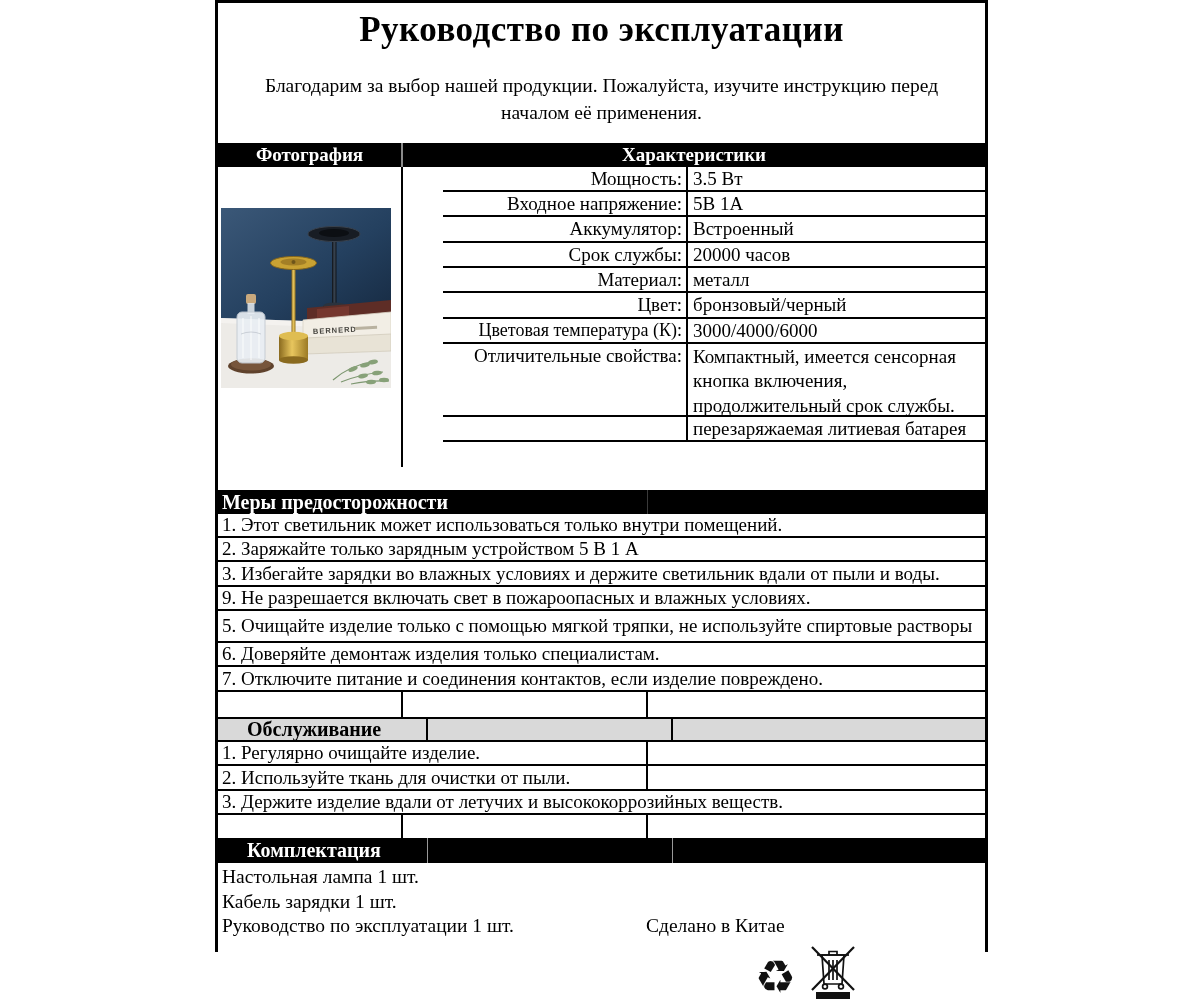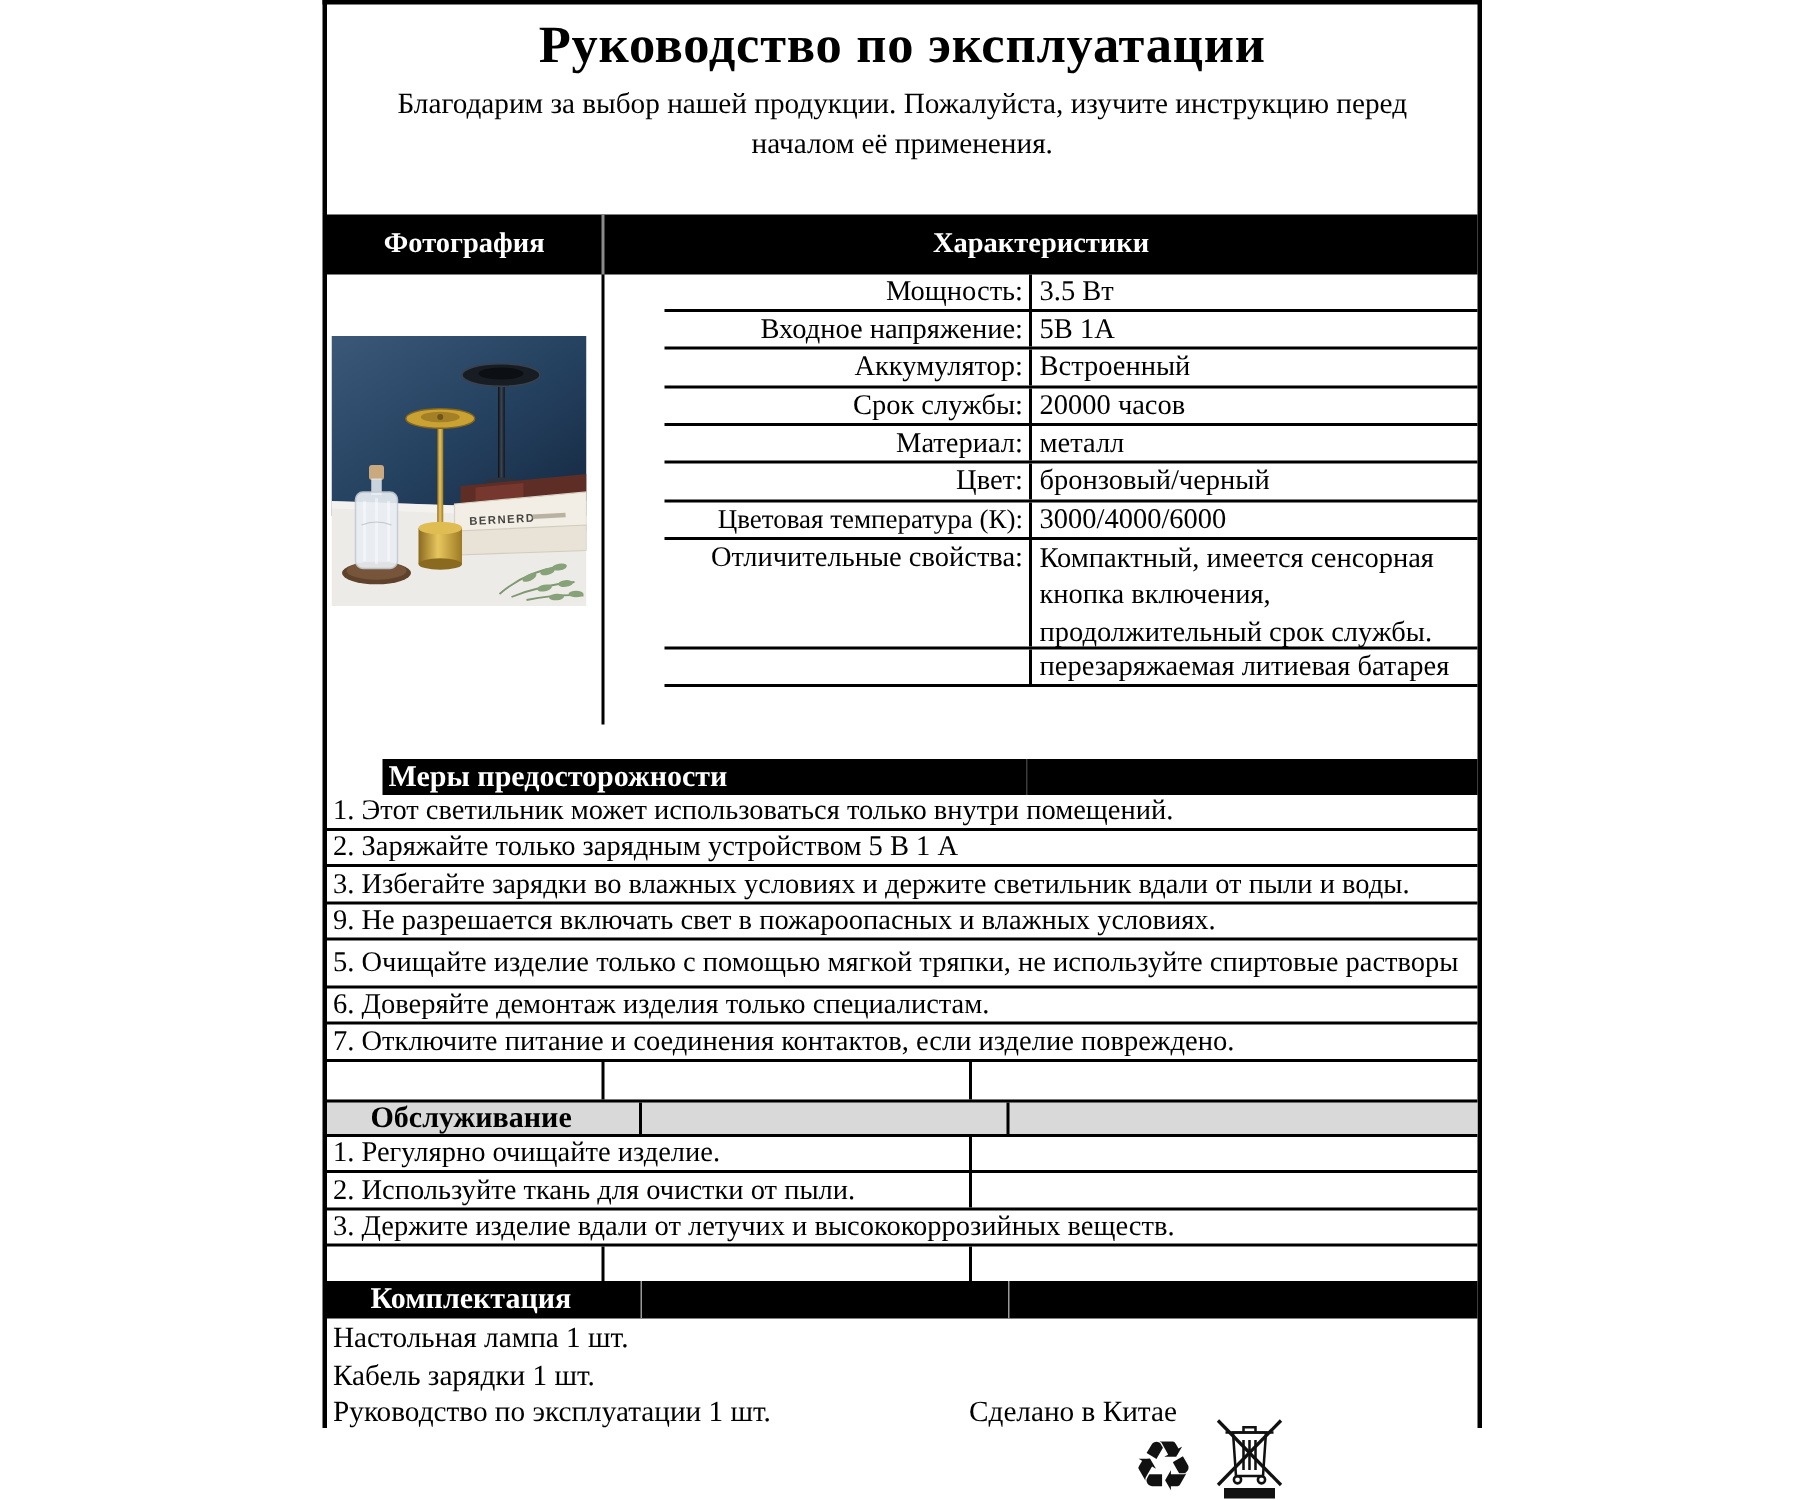--- a/index.html
+++ b/index.html
@@ -9,44 +9,44 @@
   .page {
     position: absolute; left: 215px; top: 0;
     width: 773px; height: 952px;
     border-left: 3px solid #000; border-right: 3px solid #000; border-top: 3px solid #000;
     background: #fff;
   }
 
   
   .title-block { height: 140px; text-align: center; }
   .doc-title { font-size: 35px; font-weight: 700; padding-top: 7px; letter-spacing: 0.5px; }
-  .doc-intro { font-size: 19.5px; line-height: 27px; max-width: 742px; margin: 6px auto 0 auto; }
+  .doc-intro { font-size: 19.5px; line-height: 27px; max-width: 742px; margin: 22px auto 0 auto; }
 
   
   .bar { display: flex; align-items: center; background: #000; color: #fff; font-weight: 700; }
-  .spec-header { height: 40px; font-size: 19px; }
+  .spec-header { height: 24px; font-size: 19px; }
   .spec-header .h-photo { width: 185px; text-align: center; border-right: 2px solid #8a8a8a; height: 100%; display:flex; align-items:center; justify-content:center; }
   .spec-header .h-chars { flex: 1; text-align: center; height: 100%; display:flex; align-items:center; justify-content:center; }
 
   .spec-body { display: flex; height: 300px; }
   .photo-cell { width: 185px; border-right: 2px solid #000; height: 300px; }
   .photo-scene { margin: 41px 0 0 3px; display: block; }
   .spec-rows { flex: 1; display: flex; flex-direction: column; padding-left: 40px; }
   .spec-row { display: flex; border-bottom: 2px solid #000; font-size: 19px; }
   .spec-label { width: 245px; border-right: 2px solid #000; text-align: right; padding-right: 4px;
                 display: flex; align-items: center; justify-content: flex-end; }
   .spec-value { flex: 1; padding-left: 5px; display: flex; align-items: center; }
   .spec-row.tall .spec-label { align-items: flex-start; padding-top: 1px; }
   .spec-row.tall .spec-value { align-items: flex-start; line-height: 24.3px; padding-top: 1px; padding-right: 2px; }
   .spec-label.small { font-size: 18px; }
 
   .gap { height: 23px; }
 
   
-  .section-bar { height: 24px; font-size: 20px; margin-left: 37px; }
+  .section-bar { height: 24px; font-size: 20px; }
   .section-bar .c1 { width: 430px; height: 100%; border-right: 1px solid #3a3a3a; display: flex; align-items: center; padding-left: 4px; }
   .section-bar .c2 { flex: 1; height: 100%; }
 
   .bar3 { display: flex; align-items: center; height: 25px; }
   .bar3 .b1 { width: 185px; height: 100%; display: flex; align-items: center; padding-left: 4px; margin-left: 25px; }
   .bar3 .b2 { width: 245px; height: 100%; }
   .bar3 .b3 { flex: 1; height: 100%; }
   .bar3.black { background: #000; color: #fff; font-weight: 700; font-size: 20px; }
   .bar3.black .b1 { border-right: 1px solid #999; }
   .bar3.black .b2 { border-right: 1px solid #999; }

